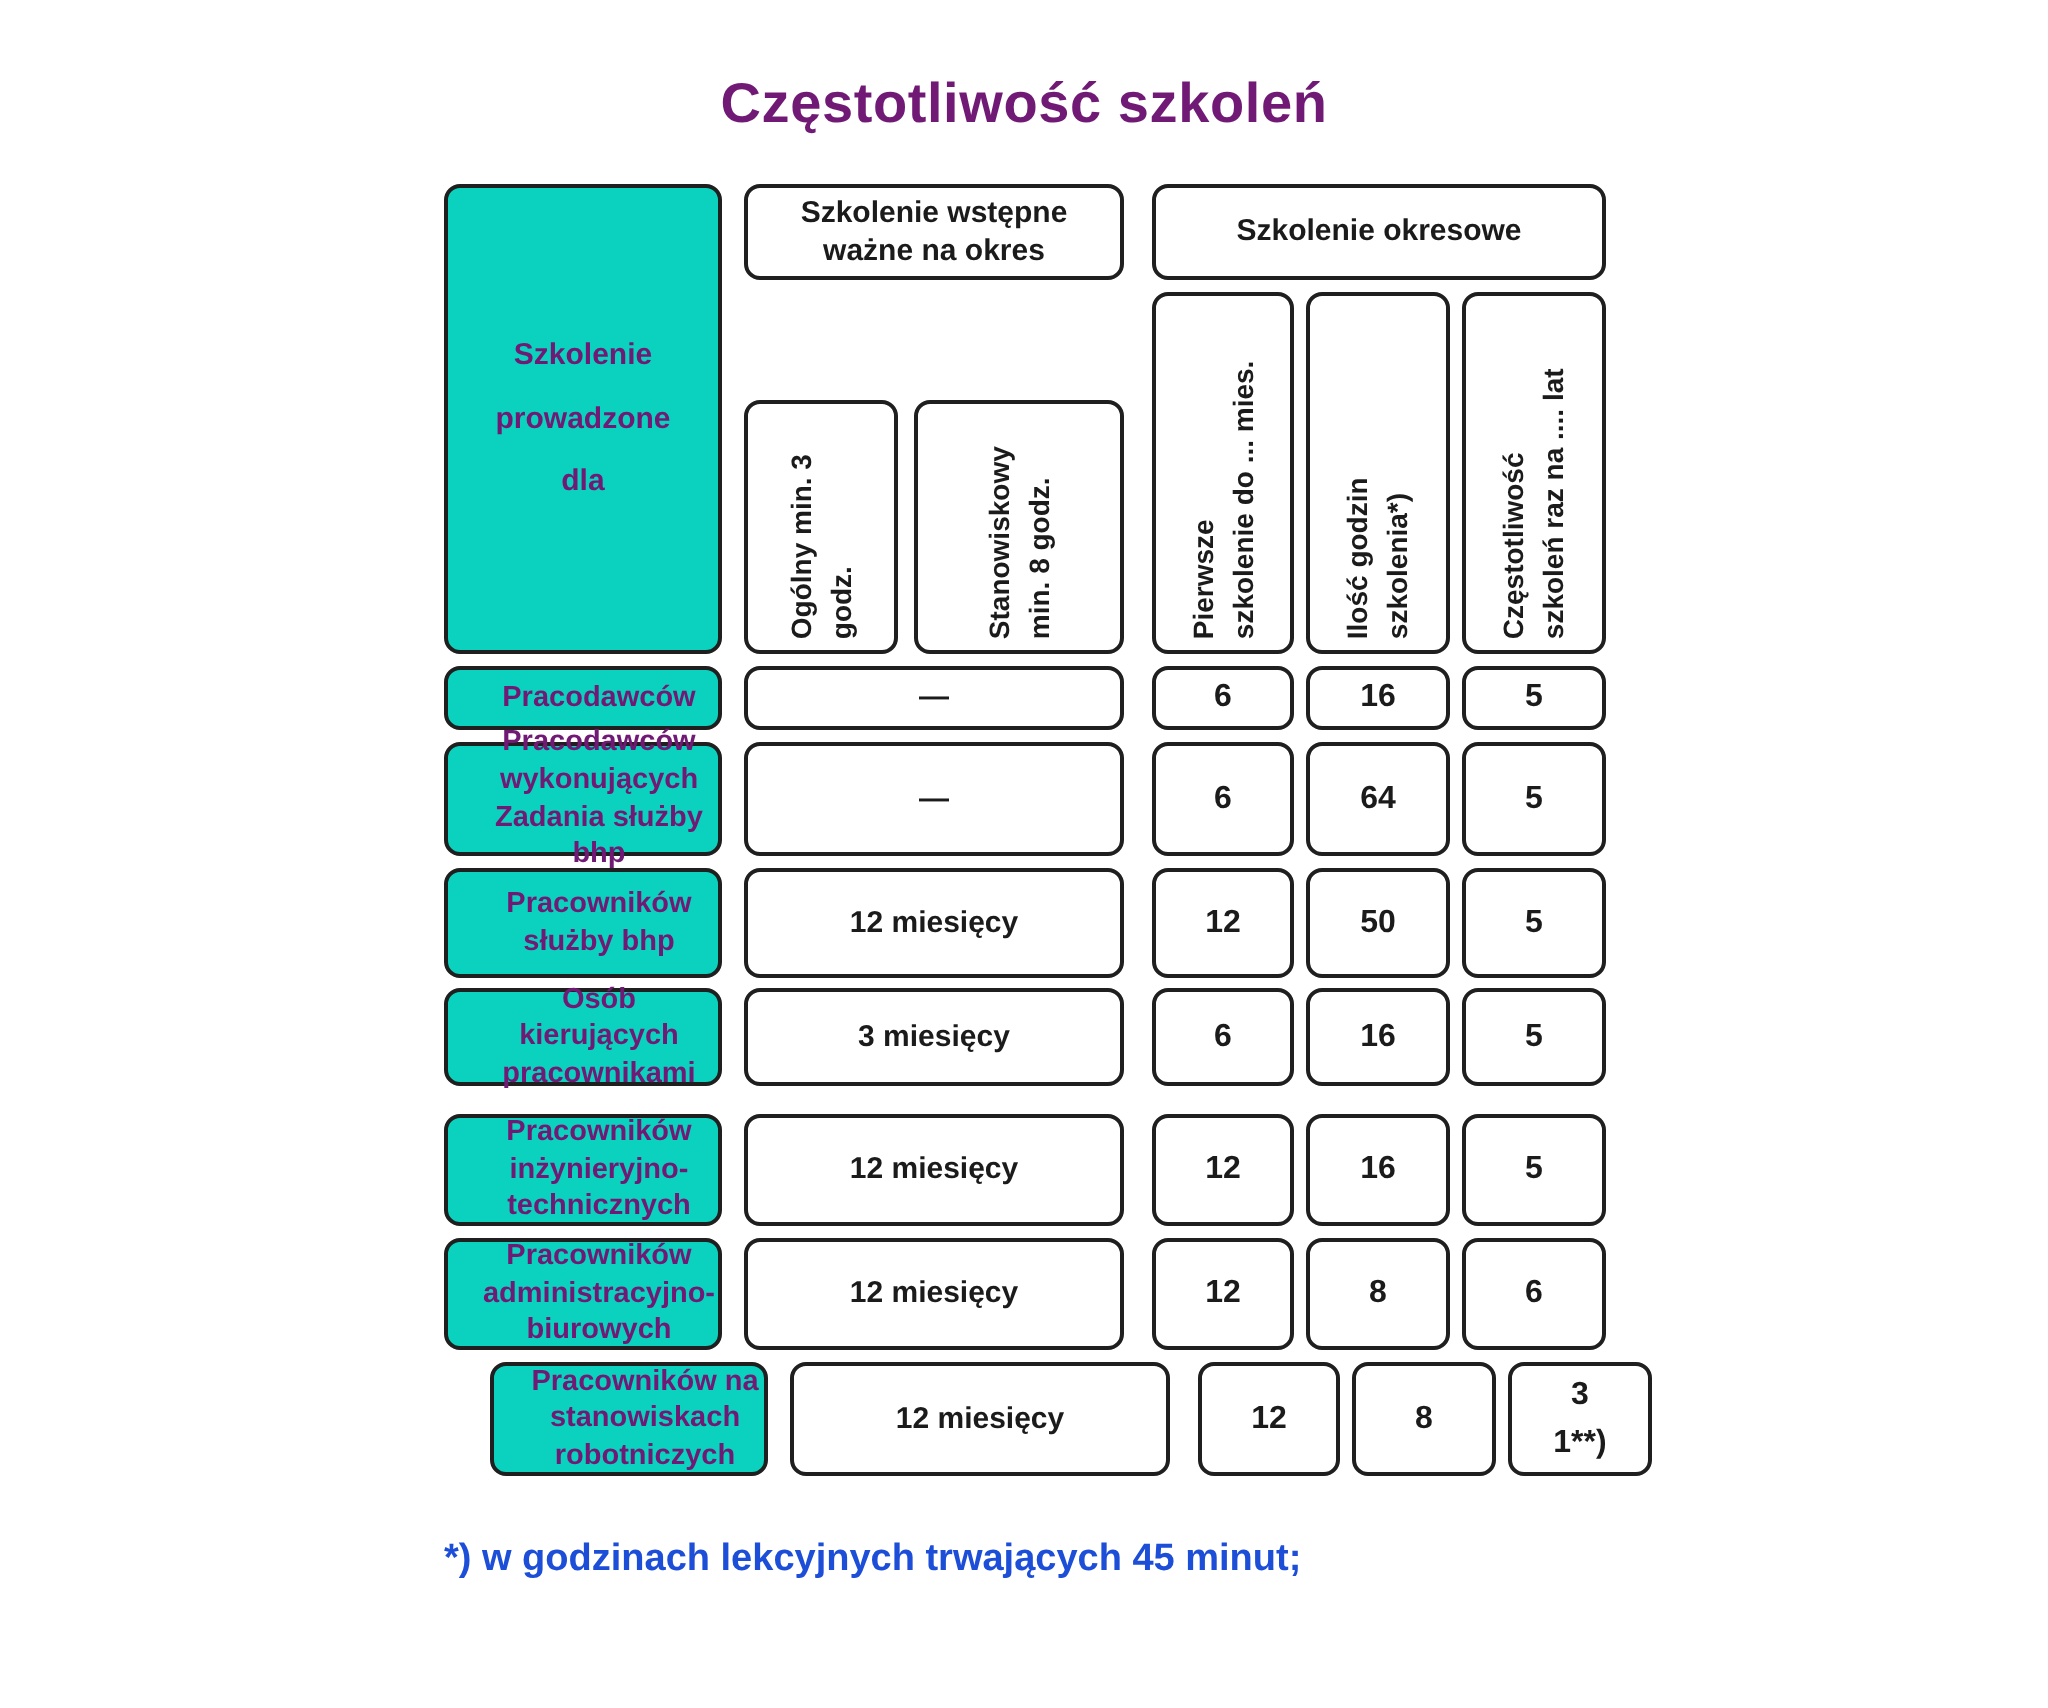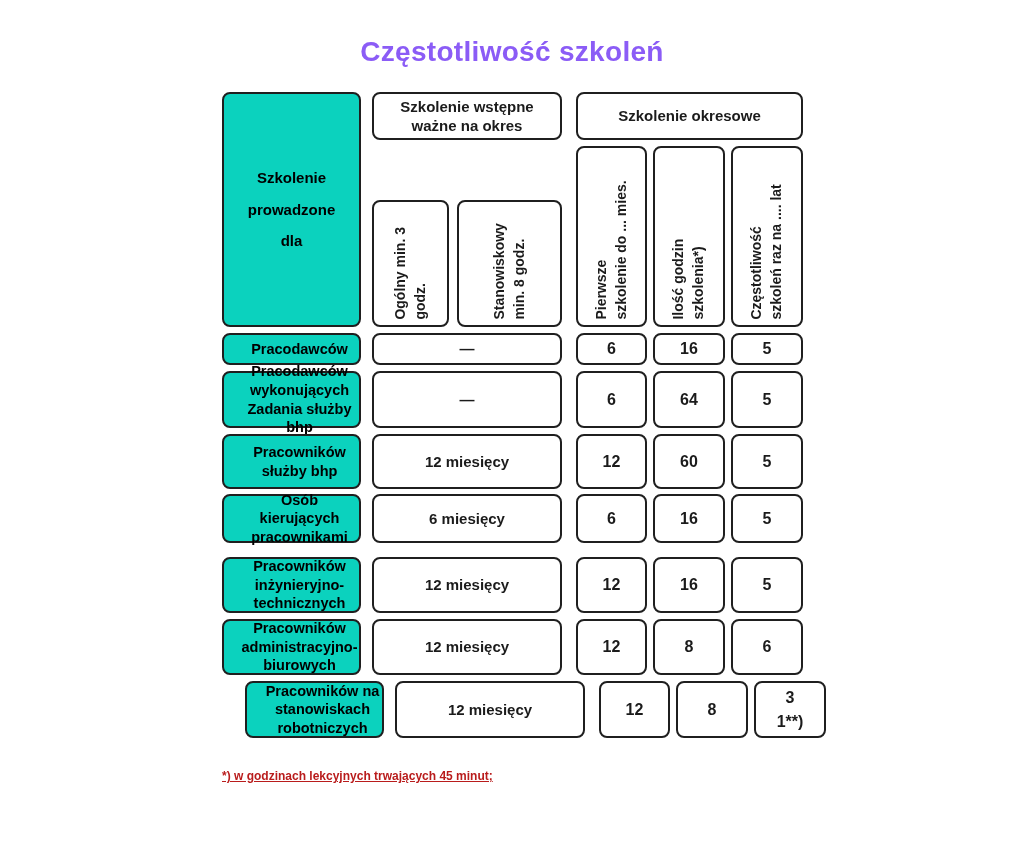--- a/index.html
+++ b/index.html
@@ -2,30 +2,30 @@
 <html><head>
 <meta charset="utf-8">
 <style>
   html,body{margin:0;padding:0;background:#fff;}
   .canvas{
     position:relative;width:1024px;height:854px;background:#ffffff;overflow:hidden;
     font-family:"Liberation Sans","DejaVu Sans",sans-serif;
   }
   .title{
     position:absolute;top:36px;left:0;width:100%;text-align:center;
-    font-size:28px;font-weight:800;color:#8b5cf6;letter-spacing:.3px;
+    font-size:28px;font-weight:800;color:#701a75;letter-spacing:.3px;
   }
   .cell{
     position:absolute;box-sizing:border-box;background:#fff;
     border:2px solid #1f1f1f;border-radius:8px;
     display:flex;align-items:center;justify-content:center;
     text-align:center;white-space:pre-line;
     color:#1b1b1b;font-weight:700;font-size:15px;line-height:1.3;
   }
-  .teal{background:#0bd2be;color:#000000;}
+  .teal{background:#0bd2be;color:#701a75;}
   .num{font-size:16px;line-height:1.5;}
   .rot{
     flex:none;transform:rotate(-90deg);white-space:pre-line;
     text-align:left;font-size:14px;line-height:1.4;font-weight:700;color:#1b1b1b;
   }
   .corner-text{line-height:2.1;font-size:15px;}
 
   
   .h-corner{left:222px;top:92px;width:139px;height:235px;}
   .h-initial{left:372px;top:92px;width:190px;height:48px;text-align:center;}
@@ -49,23 +49,22 @@
   .r7{top:681px;height:57px;margin-left:23px;}
 
   
   .c-label{left:222px;width:139px;font-size:14.5px;line-height:1.28;padding-left:16px;}
   .c-init{left:372px;width:190px;}
   .c-first{left:576px;width:71px;}
   .c-hours{left:653px;width:72px;}
   .c-freq{left:731px;width:72px;}
 
   .footnote{
-    position:absolute;left:222px;font-size:12px;font-weight:700;color:#b91c1c;
+    position:absolute;left:222px;font-size:19px;font-weight:700;color:#1d4ed8;
     white-space:pre-line;
-    text-decoration:underline;
   }
   .fn1{top:769px;}
   .fn2{top:796px;}
 </style>
 </head>
 <body>
 
 <div class="canvas">
 
   <div class="title">Częstotliwość szkoleń</div>
@@ -115,29 +114,29 @@
     <div class="cell num r2 c-first">6</div>
     <div class="cell num r2 c-hours">64</div>
     <div class="cell num r2 c-freq">5</div>
   </div>
 
   <div>
     <div class="cell teal r3 c-label">Pracowników
 służby bhp</div>
     <div class="cell r3 c-init">12 miesięcy</div>
     <div class="cell num r3 c-first">12</div>
-    <div class="cell num r3 c-hours">60</div>
+    <div class="cell num r3 c-hours">50</div>
     <div class="cell num r3 c-freq">5</div>
   </div>
 
   <div>
     <div class="cell teal r4 c-label">Osób
 kierujących
 pracownikami</div>
-    <div class="cell r4 c-init">6 miesięcy</div>
+    <div class="cell r4 c-init">3 miesięcy</div>
     <div class="cell num r4 c-first">6</div>
     <div class="cell num r4 c-hours">16</div>
     <div class="cell num r4 c-freq">5</div>
   </div>
 
   <div>
     <div class="cell teal r5 c-label">Pracowników
 inżynieryjno-
 technicznych</div>
     <div class="cell r5 c-init">12 miesięcy</div>

